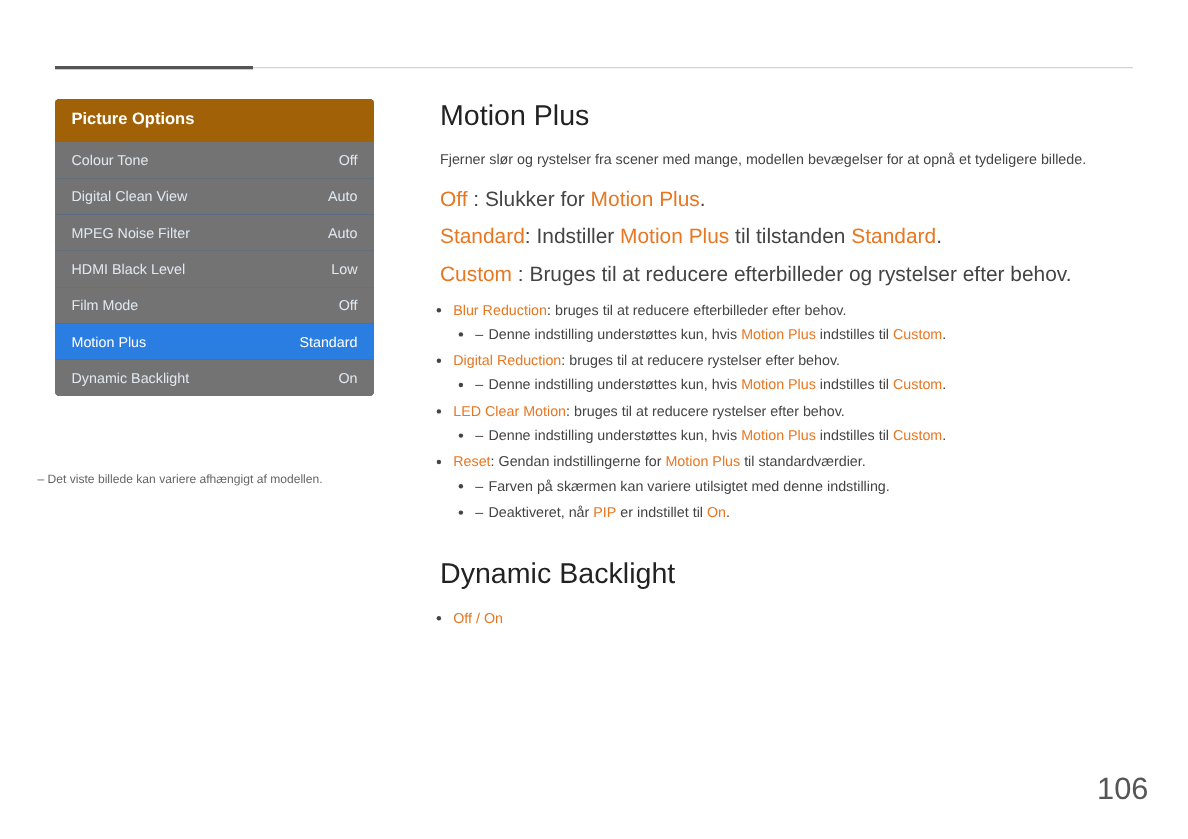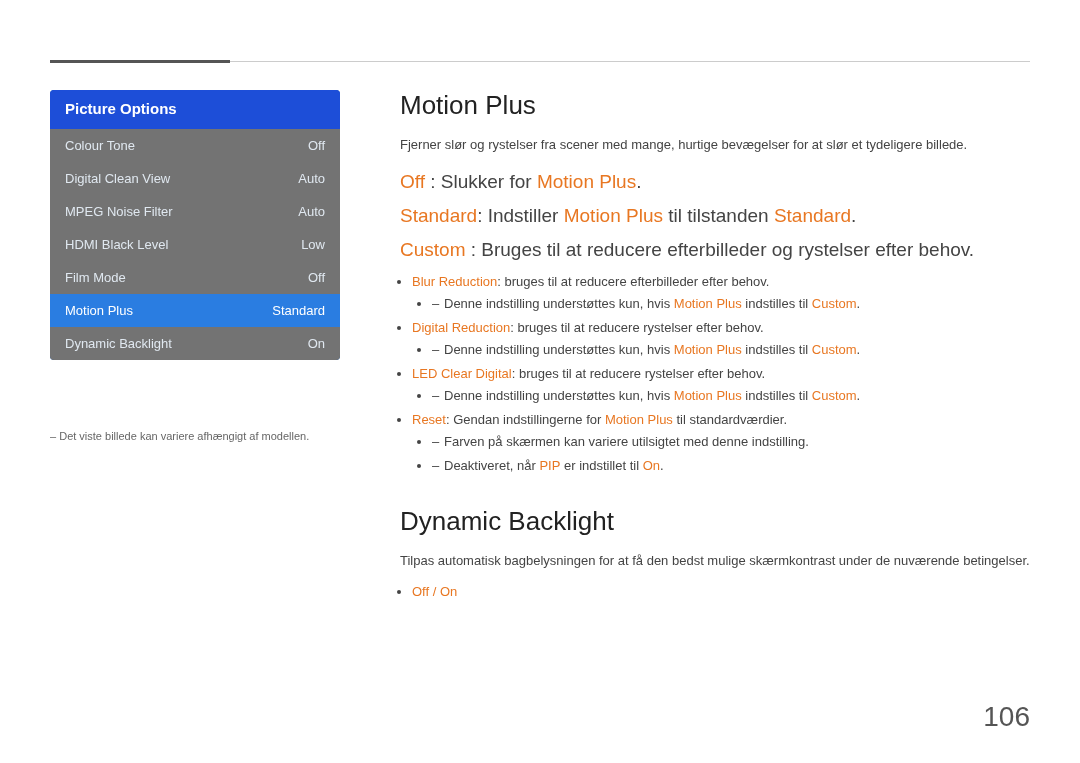--- a/index.html
+++ b/index.html
@@ -43,21 +43,21 @@
       width: 290px;
     }
 
     .menu-box {
       background: #1a5eb8;
       border-radius: 4px;
       overflow: hidden;
     }
 
     .menu-title {
-      background: #1d4ed8;
+      background: #a16207;
       color: #fff;
       font-size: 15px;
       font-weight: bold;
       padding: 10px 15px 12px 15px;
     }
 
     .menu-item {
       display: flex;
       justify-content: space-between;
       align-items: center;
@@ -87,21 +87,21 @@
     }
 
     .menu-item.active .item-value {
       color: #fff;
     }
 
     
     .footnote {
       position: absolute;
       top: 430px;
-      left: 50px;
+      left: 34px;
       font-size: 11px;
       color: #666;
     }
     .footnote::before {
       content: '– ';
     }
 
     
     .main-content {
       position: absolute;
@@ -168,21 +168,21 @@
 
     
     .section2 {
       margin-top: 28px;
     }
 
     
     .page-number {
       position: absolute;
       bottom: 30px;
-      right: 50px;
+      right: 36px;
       font-size: 28px;
       font-weight: 300;
       color: #555;
     }
   </style>
 </head>
 <body>
 
 <div class="top-lines">
   <div class="top-line-dark"></div>
@@ -222,21 +222,21 @@
     </div>
   </div>
 </div>
 
 <div class="footnote">Det viste billede kan variere afhængigt af modellen.</div>
 
 <div class="main-content">
 
   <div>
     <h1 class="section-title">Motion Plus</h1>
-    <p class="section-desc">Fjerner slør og rystelser fra scener med mange, hurtige bevægelser for at slør et tydeligere billede.</p>
+    <p class="section-desc">Fjerner slør og rystelser fra scener med mange, modellen bevægelser for at opnå et tydeligere billede.</p>
 
     <p class="option-line">
       <span class="orange">Off</span> : Slukker for <span class="orange">Motion Plus</span>.
     </p>
     <p class="option-line">
       <span class="orange">Standard</span>: Indstiller <span class="orange">Motion Plus</span> til tilstanden <span class="orange">Standard</span>.
     </p>
     <p class="option-line">
       <span class="orange">Custom</span> : Bruges til at reducere efterbilleder og rystelser efter behov.
     </p>
@@ -248,38 +248,37 @@
           <li>Denne indstilling understøttes kun, hvis <span class="orange">Motion Plus</span> indstilles til <span class="orange">Custom</span>.</li>
         </ul>
       </li>
       <li>
         <span class="orange">Digital Reduction</span>: bruges til at reducere rystelser efter behov.
         <ul class="sub-list">
           <li>Denne indstilling understøttes kun, hvis <span class="orange">Motion Plus</span> indstilles til <span class="orange">Custom</span>.</li>
         </ul>
       </li>
       <li>
-        <span class="orange">LED Clear Digital</span>: bruges til at reducere rystelser efter behov.
+        <span class="orange">LED Clear Motion</span>: bruges til at reducere rystelser efter behov.
         <ul class="sub-list">
           <li>Denne indstilling understøttes kun, hvis <span class="orange">Motion Plus</span> indstilles til <span class="orange">Custom</span>.</li>
         </ul>
       </li>
       <li>
         <span class="orange">Reset</span>: Gendan indstillingerne for <span class="orange">Motion Plus</span> til standardværdier.
         <ul class="sub-list">
           <li>Farven på skærmen kan variere utilsigtet med denne indstilling.</li>
           <li>Deaktiveret, når <span class="orange">PIP</span> er indstillet til <span class="orange">On</span>.</li>
         </ul>
       </li>
     </ul>
   </div>
 
   <div class="section2">
     <h1 class="section-title">Dynamic Backlight</h1>
-    <p class="section-desc">Tilpas automatisk bagbelysningen for at få den bedst mulige skærmkontrast under de nuværende betingelser.</p>
     <ul class="bullet-list">
       <li>
         <span class="orange">Off / On</span>
       </li>
     </ul>
   </div>
 
 </div>
 
 <div class="page-number">106</div>

